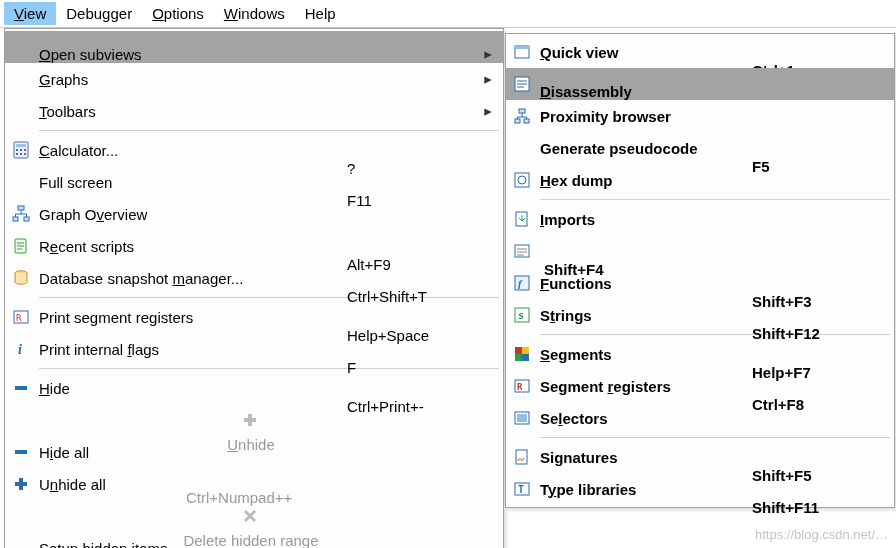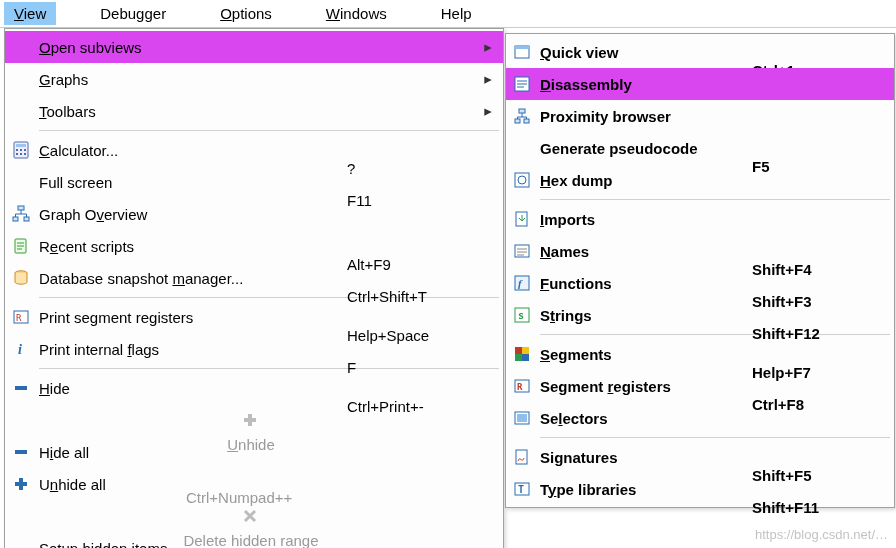--- a/index.html
+++ b/index.html
@@ -14,21 +14,20 @@
     color: #000;
   }
   
   .menubar {
     display: flex;
     align-items: center;
     height: 28px;
     border-bottom: 1px solid #ccc;
     padding-left: 4px;
     font-size: 15px;
-    gap: 34px;
   }
   .menubar-item {
     padding: 3px 10px;
     cursor: default;
   }
   .menubar-item.active {
     background: #91c9f7;
   }
   .mn { text-decoration: underline; }
   
@@ -51,21 +50,21 @@
     font-weight: bold;
   }
   .mi {
     display: flex;
     align-items: center;
     height: 32px;
     padding: 0 8px 0 0;
     cursor: default;
     position: relative;
   }
-  .mi.highlight { background: #d946ef; }
+  .mi.highlight { background: #a3a3a3; align-items: flex-end; }
   .mi.disabled { color: #9a9a9a; flex-direction: column; }
   .mi-icon {
     width: 32px;
     height: 32px;
     display: flex;
     align-items: center;
     justify-content: center;
     flex-shrink: 0;
   }
   .mi-icon svg { width: 18px; height: 18px; }
@@ -349,21 +348,20 @@
     <span class="mi-shortcut"></span>
   </div>
 
   <div class="mi">
     <span class="mi-icon">
       <svg viewBox="0 0 18 18">
           <rect x="2" y="3" width="14" height="12" fill="#fff" stroke="#2b6cb0"></rect>
           <path d="M4 7h10M4 10h10M4 13h7" stroke="#888"></path>
         </svg>
     </span>
-    <span class="mi-label"><span class="mn">N</span>ames</span>
     <span class="mi-shortcut">Shift+F4</span>
   </div>
 
   <div class="mi">
     <span class="mi-icon">
       <svg viewBox="0 0 18 18">
           <rect x="2" y="2" width="14" height="14" fill="#eaf2fb" stroke="#2b6cb0"></rect>
           <text x="5" y="13" font-size="11" font-style="italic" fill="#2b6cb0" font-family="serif">f</text>
         </svg>
     </span>

